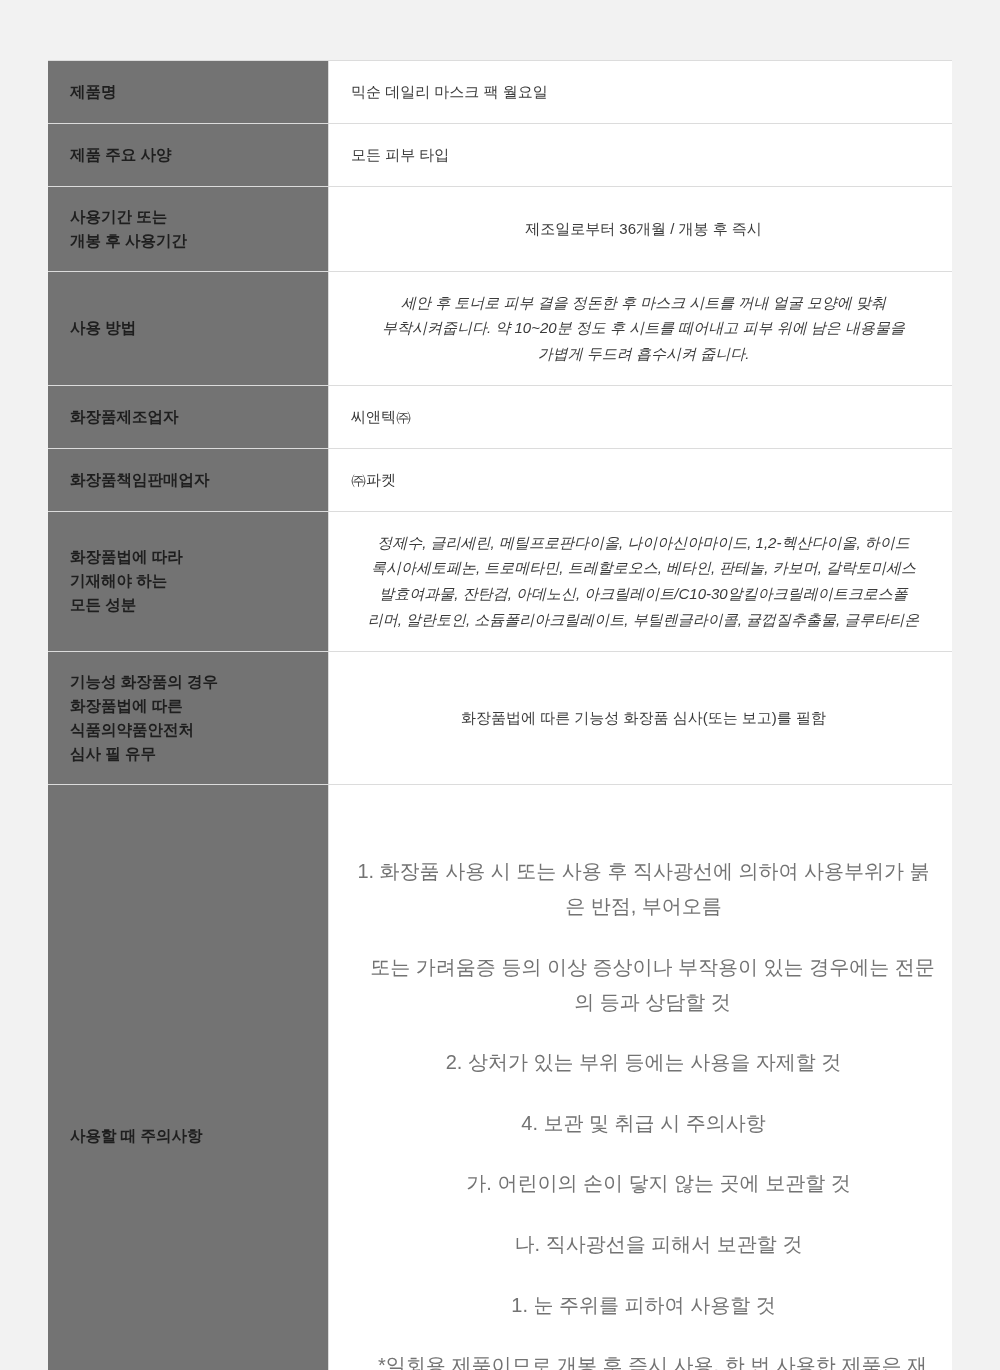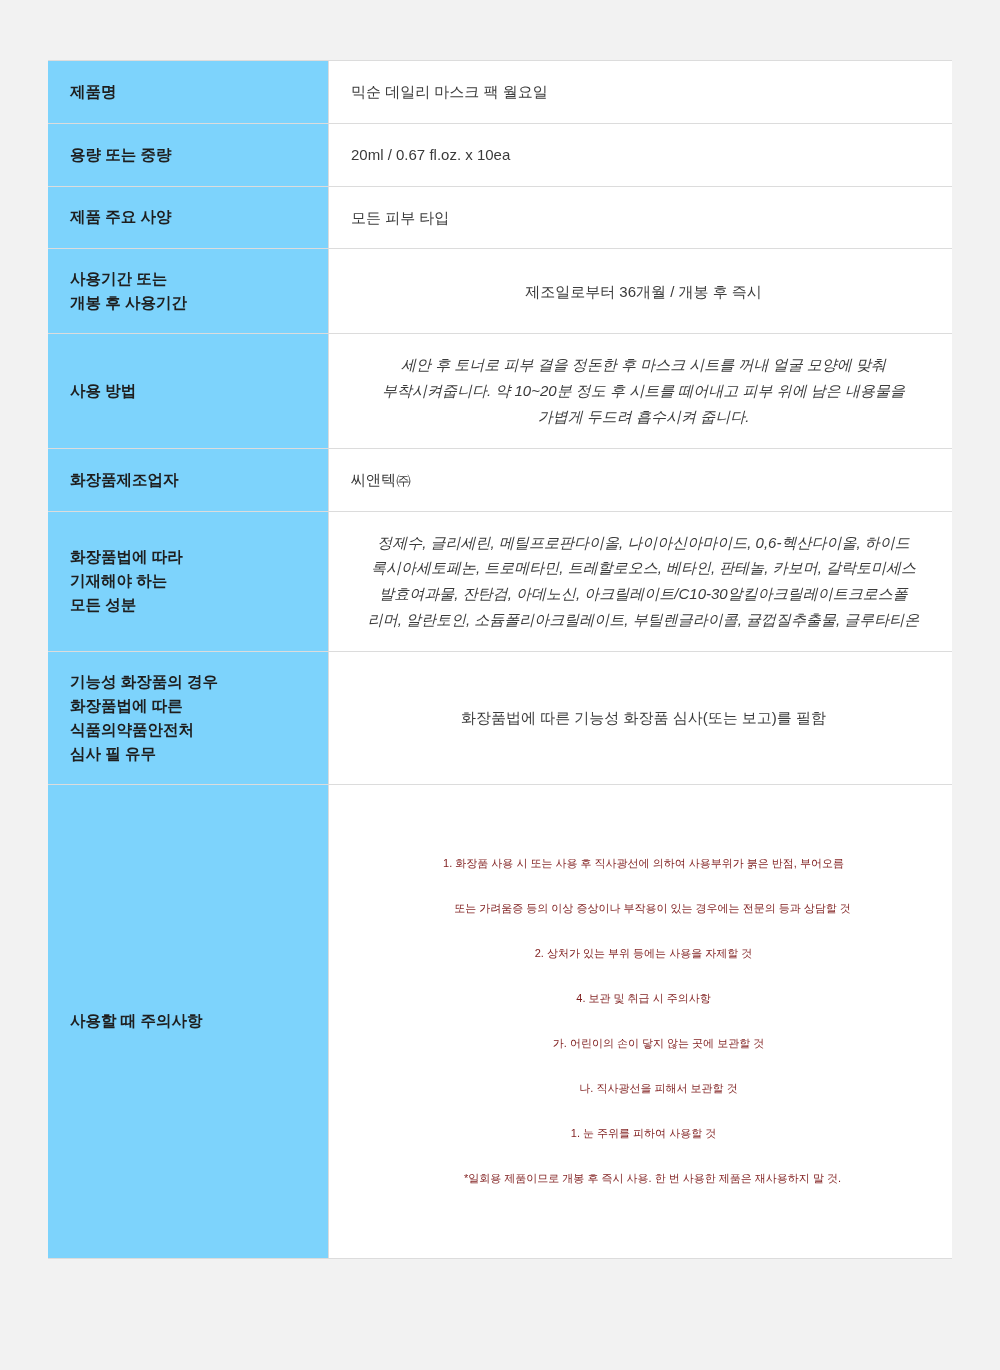--- a/index.html
+++ b/index.html
@@ -27,21 +27,21 @@
     table-layout: fixed;
   }
   table.spec tr {
     border-bottom: 1px solid #dcdcdc;
   }
   table.spec tr:first-child {
     border-top: 1px solid #dcdcdc;
   }
   table.spec th {
     width: 258px;
-    background: #7dd3fc;
+    background: #737373;
     text-align: left;
     vertical-align: middle;
     font-size: 15.5px;
     font-weight: bold;
     color: #1e1e1e;
     padding: 18px 0 18px 22px;
     line-height: 1.55;
     border-right: 1px solid #dcdcdc;
     white-space: pre-line;
   }
@@ -57,22 +57,22 @@
   td.tight {
     line-height: 1.62;
     font-style: italic;
   }
   .notice-list {
     margin: 0;
     padding: 0;
     list-style: none;
   }
   .notice-list li {
-    font-size: 11px;
-    color: #7f1d1d;
+    font-size: 20px;
+    color: #737373;
     line-height: 1.74;
     white-space: pre-line;
   }
   .notice-list li.indent1 {
     padding-left: 18px;
   }
   .notice-list li.indent2 {
     padding-left: 30px;
   }
   .row-tall th, .row-tall td {
@@ -85,47 +85,47 @@
 <body>
 
 <div class="sheet">
   <table class="spec">
     <tbody>
       <tr>
         <th>제품명</th>
         <td>믹순 데일리 마스크 팩 월요일</td>
       </tr>
       <tr>
-        <th>용량 또는 중량</th>
-        <td>20ml / 0.67 fl.oz. x 10ea</td>
-      </tr>
-      <tr>
         <th>제품 주요 사양</th>
         <td>모든 피부 타입</td>
       </tr>
       <tr class="row-tall">
         <th>사용기간 또는
 개봉 후 사용기간</th>
         <td>제조일로부터 36개월 / 개봉 후 즉시</td>
       </tr>
       <tr class="row-tall">
         <th>사용 방법</th>
         <td class="tight">세안 후 토너로 피부 결을 정돈한 후 마스크 시트를 꺼내 얼굴 모양에 맞춰
 부착시켜줍니다. 약 10~20분 정도 후 시트를 떼어내고 피부 위에 남은 내용물을
 가볍게 두드려 흡수시켜 줍니다.</td>
       </tr>
       <tr>
         <th>화장품제조업자</th>
         <td>씨앤텍㈜</td>
       </tr>
+      <tr>
+        <th>화장품책임판매업자</th>
+        <td>㈜파켓</td>
+      </tr>
       <tr class="row-tall">
         <th>화장품법에 따라
 기재해야 하는
 모든 성분</th>
-        <td class="tight">정제수, 글리세린, 메틸프로판다이올, 나이아신아마이드, 0,6-헥산다이올, 하이드
+        <td class="tight">정제수, 글리세린, 메틸프로판다이올, 나이아신아마이드, 1,2-헥산다이올, 하이드
 록시아세토페논, 트로메타민, 트레할로오스, 베타인, 판테놀, 카보머, 갈락토미세스
 발효여과물, 잔탄검, 아데노신, 아크릴레이트/C10-30알킬아크릴레이트크로스폴
 리머, 알란토인, 소듐폴리아크릴레이트, 부틸렌글라이콜, 귤껍질추출물, 글루타티온</td>
       </tr>
       <tr class="row-tall">
         <th>기능성 화장품의 경우
 화장품법에 따른
 식품의약품안전처
 심사 필 유무</th>
         <td>화장품법에 따른 기능성 화장품 심사(또는 보고)를 필함</td>

